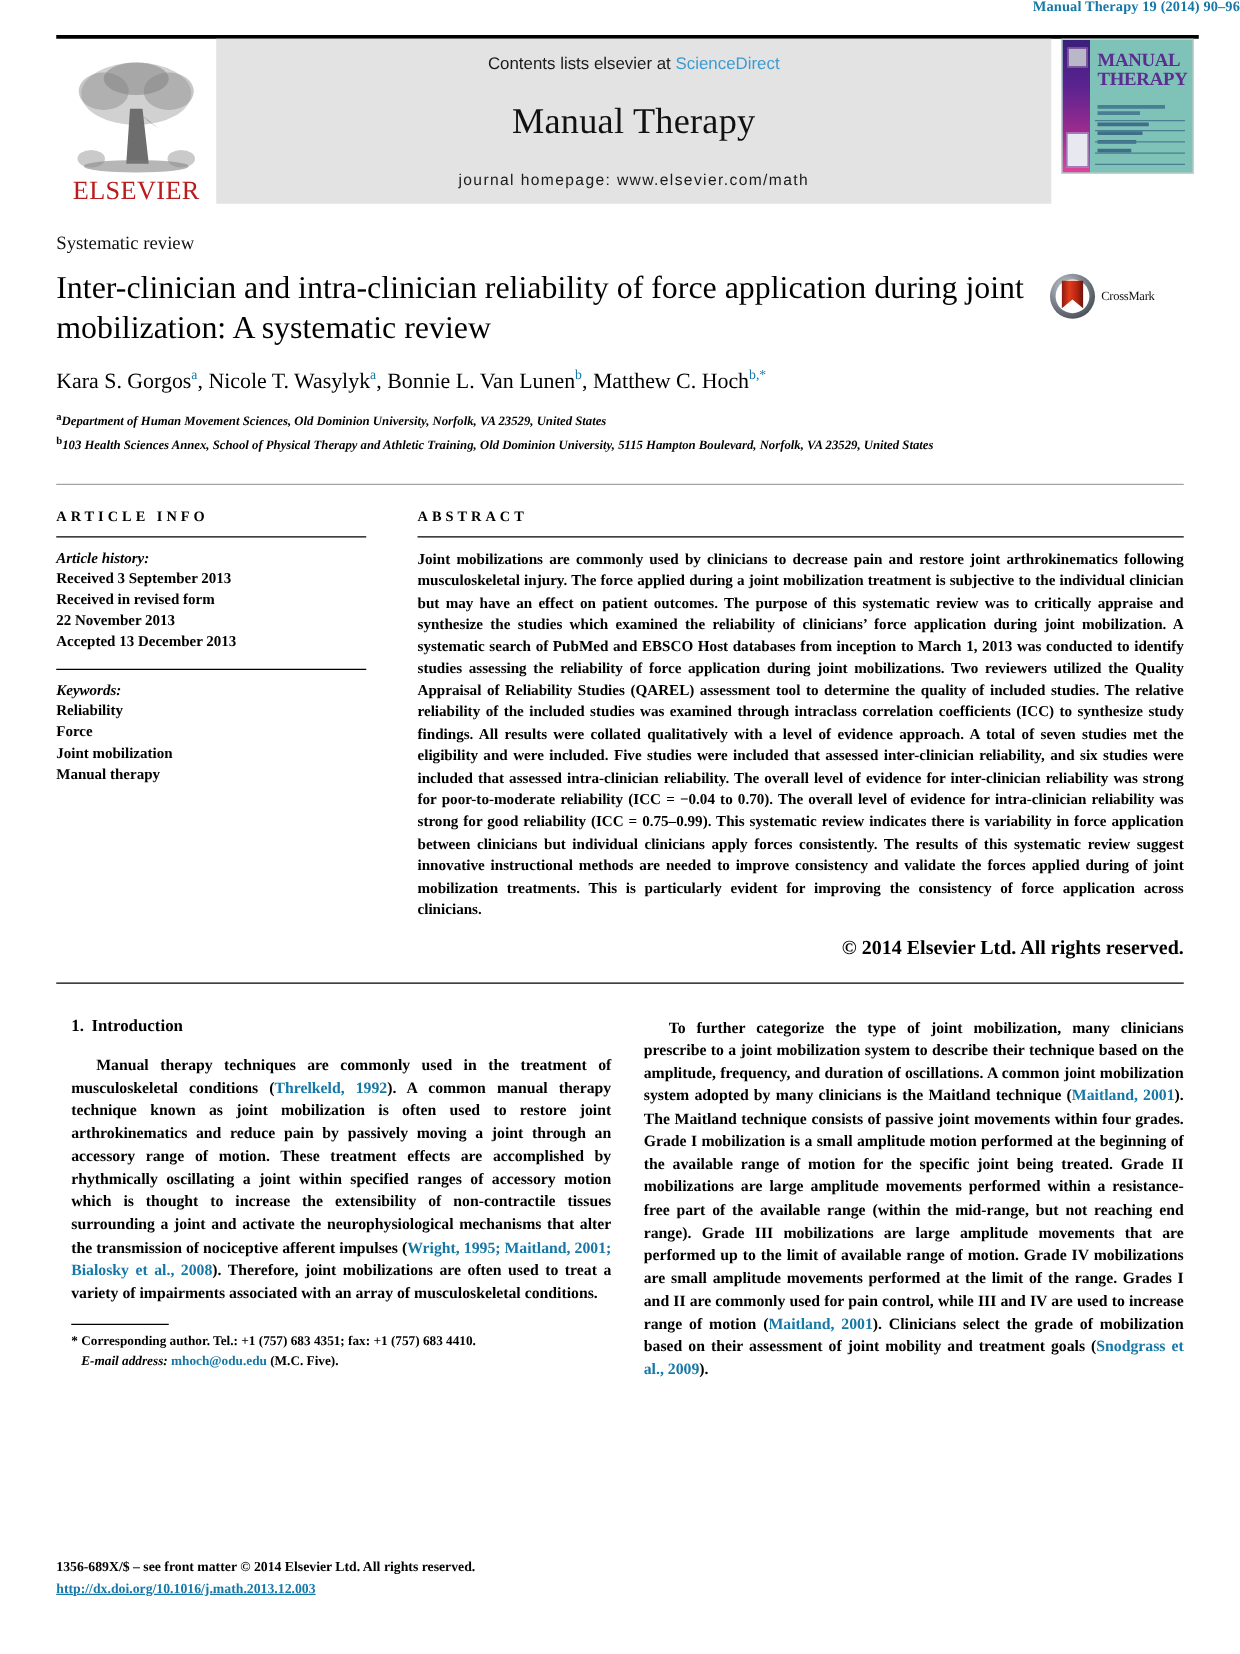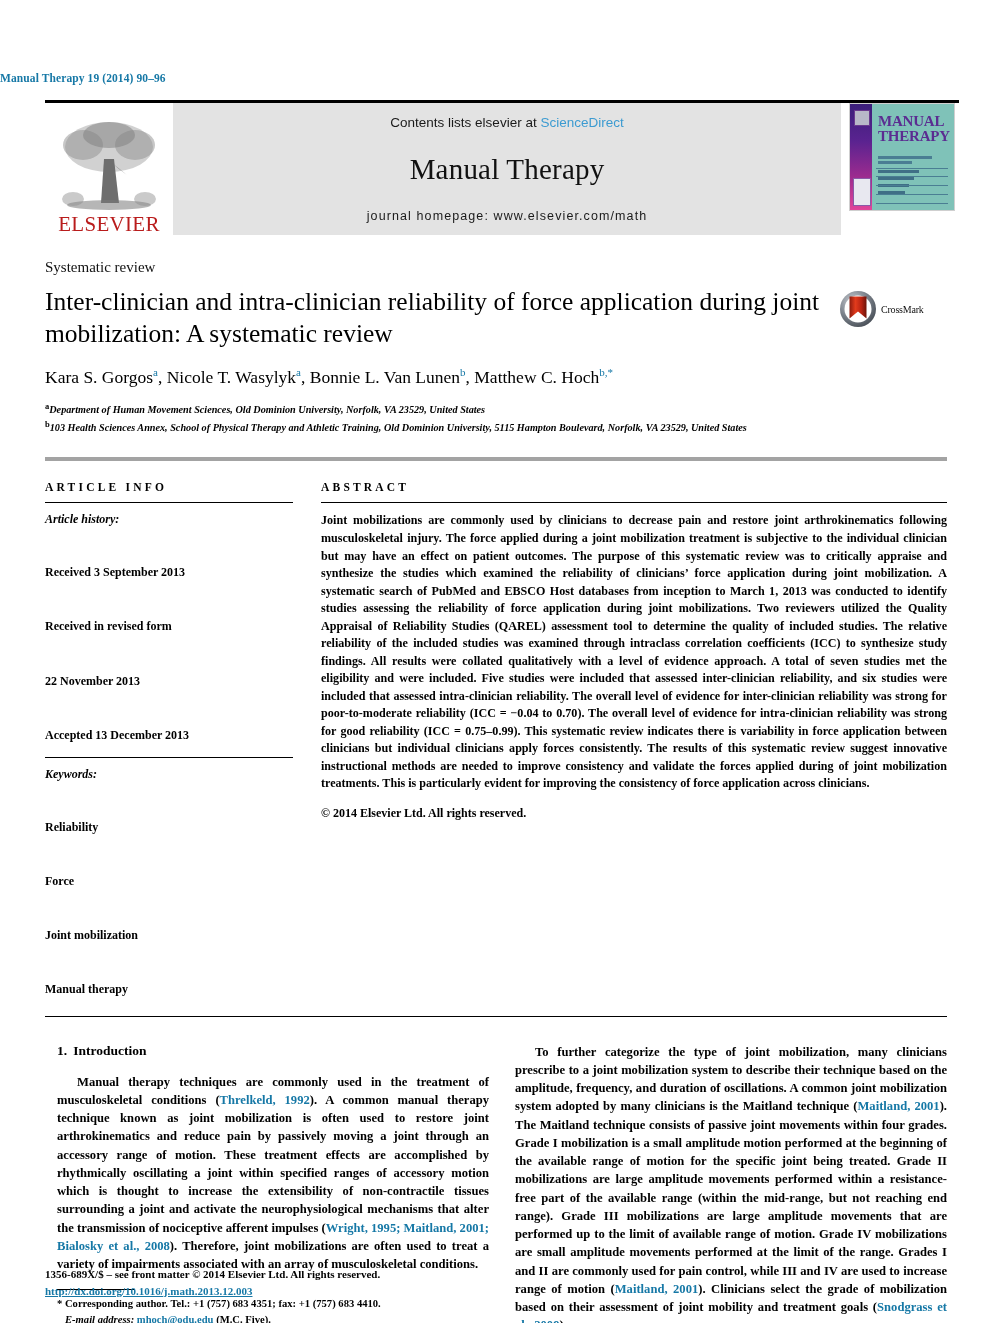--- a/index.html
+++ b/index.html
@@ -17,26 +17,25 @@
   }
   .page {
     position: relative;
     width: 992px;
     height: 1323px;
     padding: 0;
   }
 
   
   .running-head {
-    text-align: left;
+    text-align: right;
     color: #1678a6;
     font-size: 11.5px;
     font-weight: bold;
     letter-spacing: 0.1px;
-    padding-top: 72px;
   }
 
   
   .masthead {
     margin: 16px 33px 0 45px;
     border-top: 3px solid #000;
     display: flex;
     align-items: stretch;
     height: 132px;
   }
@@ -190,23 +189,24 @@
     font-weight: bold;
     line-height: 1.5;
     color: #000;
     max-width: 800px;
   }
   .affiliations sup { font-style: normal; }
 
   
   .info-abstract {
     margin: 22px 45px 0 45px;
-    border-top: 4px solid #a3a3a3;
+    border-top: 1px solid #a3a3a3;
     padding-top: 20px;
     display: flex;
+    gap: 13px;
   }
   .col-info {
     flex: 0 0 248px;
     padding-right: 28px;
   }
   .col-abstract {
     flex: 1 1 auto;
   }
   .head-spaced {
     font-size: 11.5px;
@@ -218,31 +218,31 @@
   .hr-thin { border: 0; border-top: 1px solid #000; margin: 0 0 9px 0; }
   .meta-title {
     font-style: italic;
     font-weight: bold;
     font-size: 12px;
   }
   .meta-line {
     font-size: 12px;
     font-weight: bold;
     line-height: 1.42;
-    margin-top: 37px;
   }
   .meta-gap { height: 13px; }
   .abstract-body {
     font-size: 12.1px;
     line-height: 1.45;
     text-align: justify;
     font-weight: bold;
   }
   .copyright {
-    font-size: 12px;
+    text-align: right;
+    font-size: 16px;
     font-weight: bold;
     margin-top: 13px;
   }
   .rule-after-abstract {
     margin: 18px 45px 0 45px;
     border-top: 1px solid #000;
   }
 
   
   .body-cols {
@@ -278,21 +278,21 @@
     font-size: 10.6px;
     font-weight: bold;
     line-height: 1.5;
   }
   .footnote .lbl { font-style: italic; }
 
   
   .page-footer {
     position: absolute;
     left: 45px;
-    bottom: 24px;
+    bottom: 44px;
     font-size: 11px;
     font-weight: bold;
     line-height: 1.5;
   }
   .page-footer .doi { color: #1678a6; text-decoration: underline; }
 </style>
 </head>
 <body>
 
 <div class="page">

